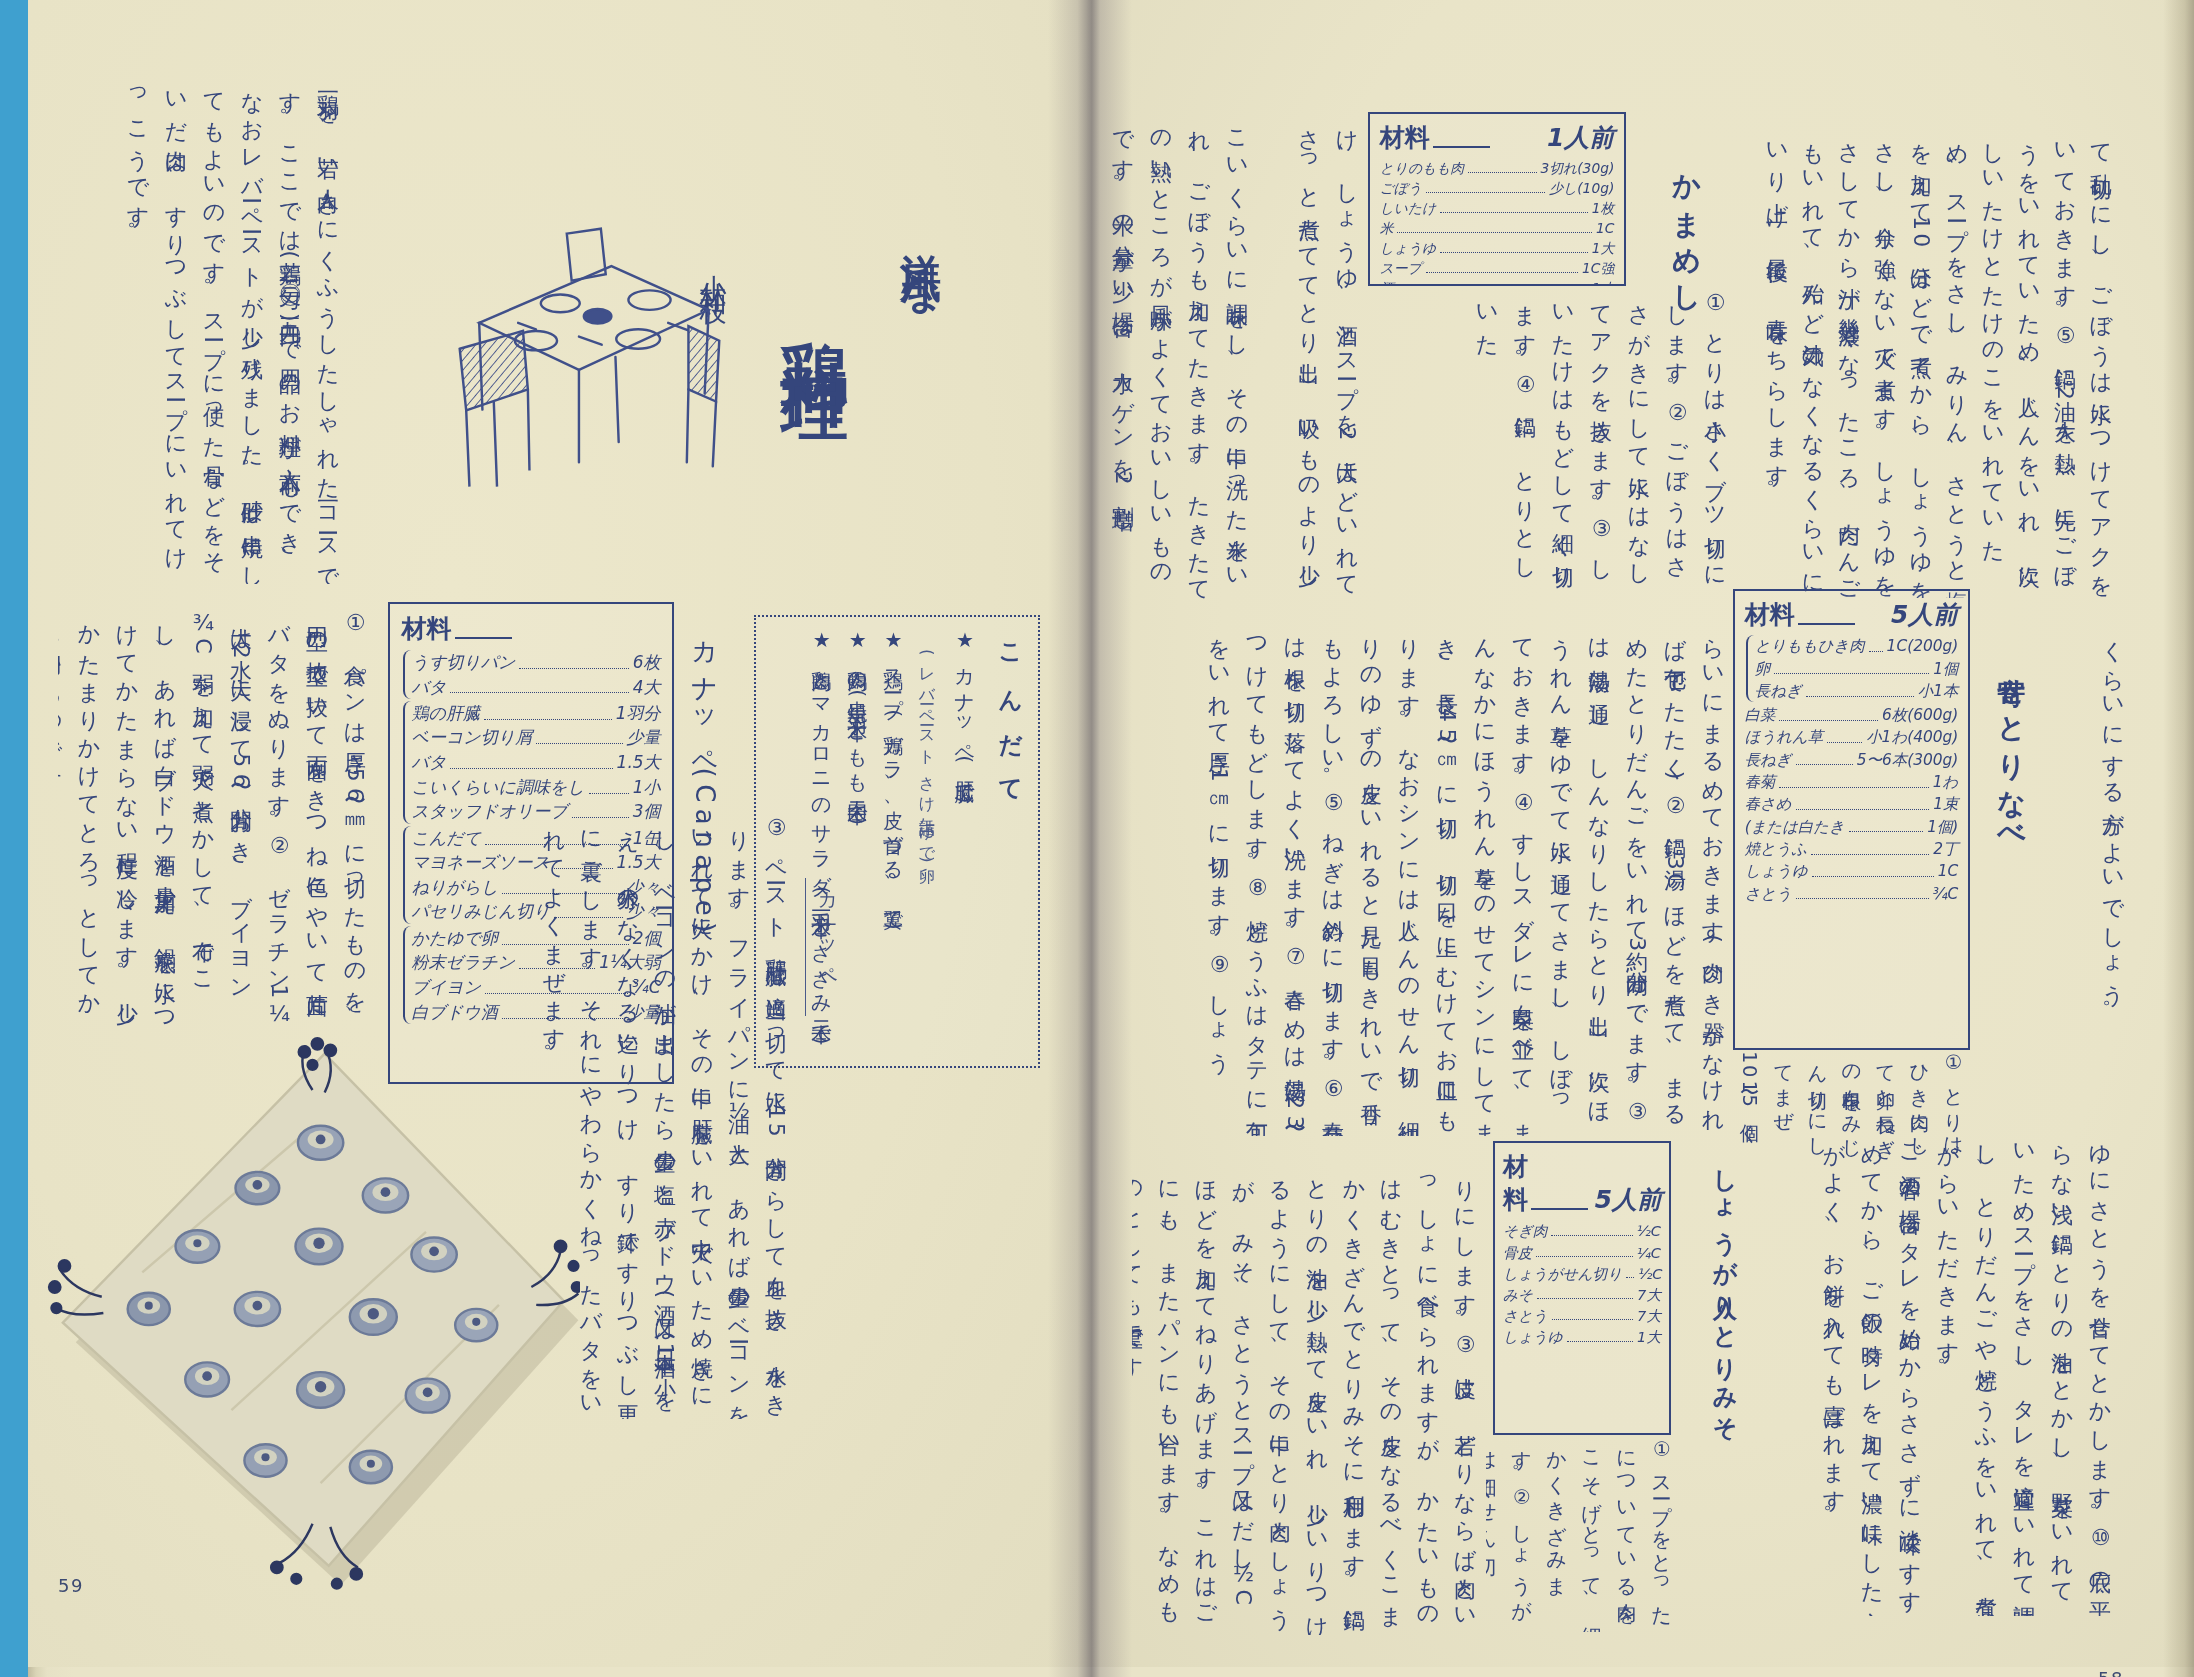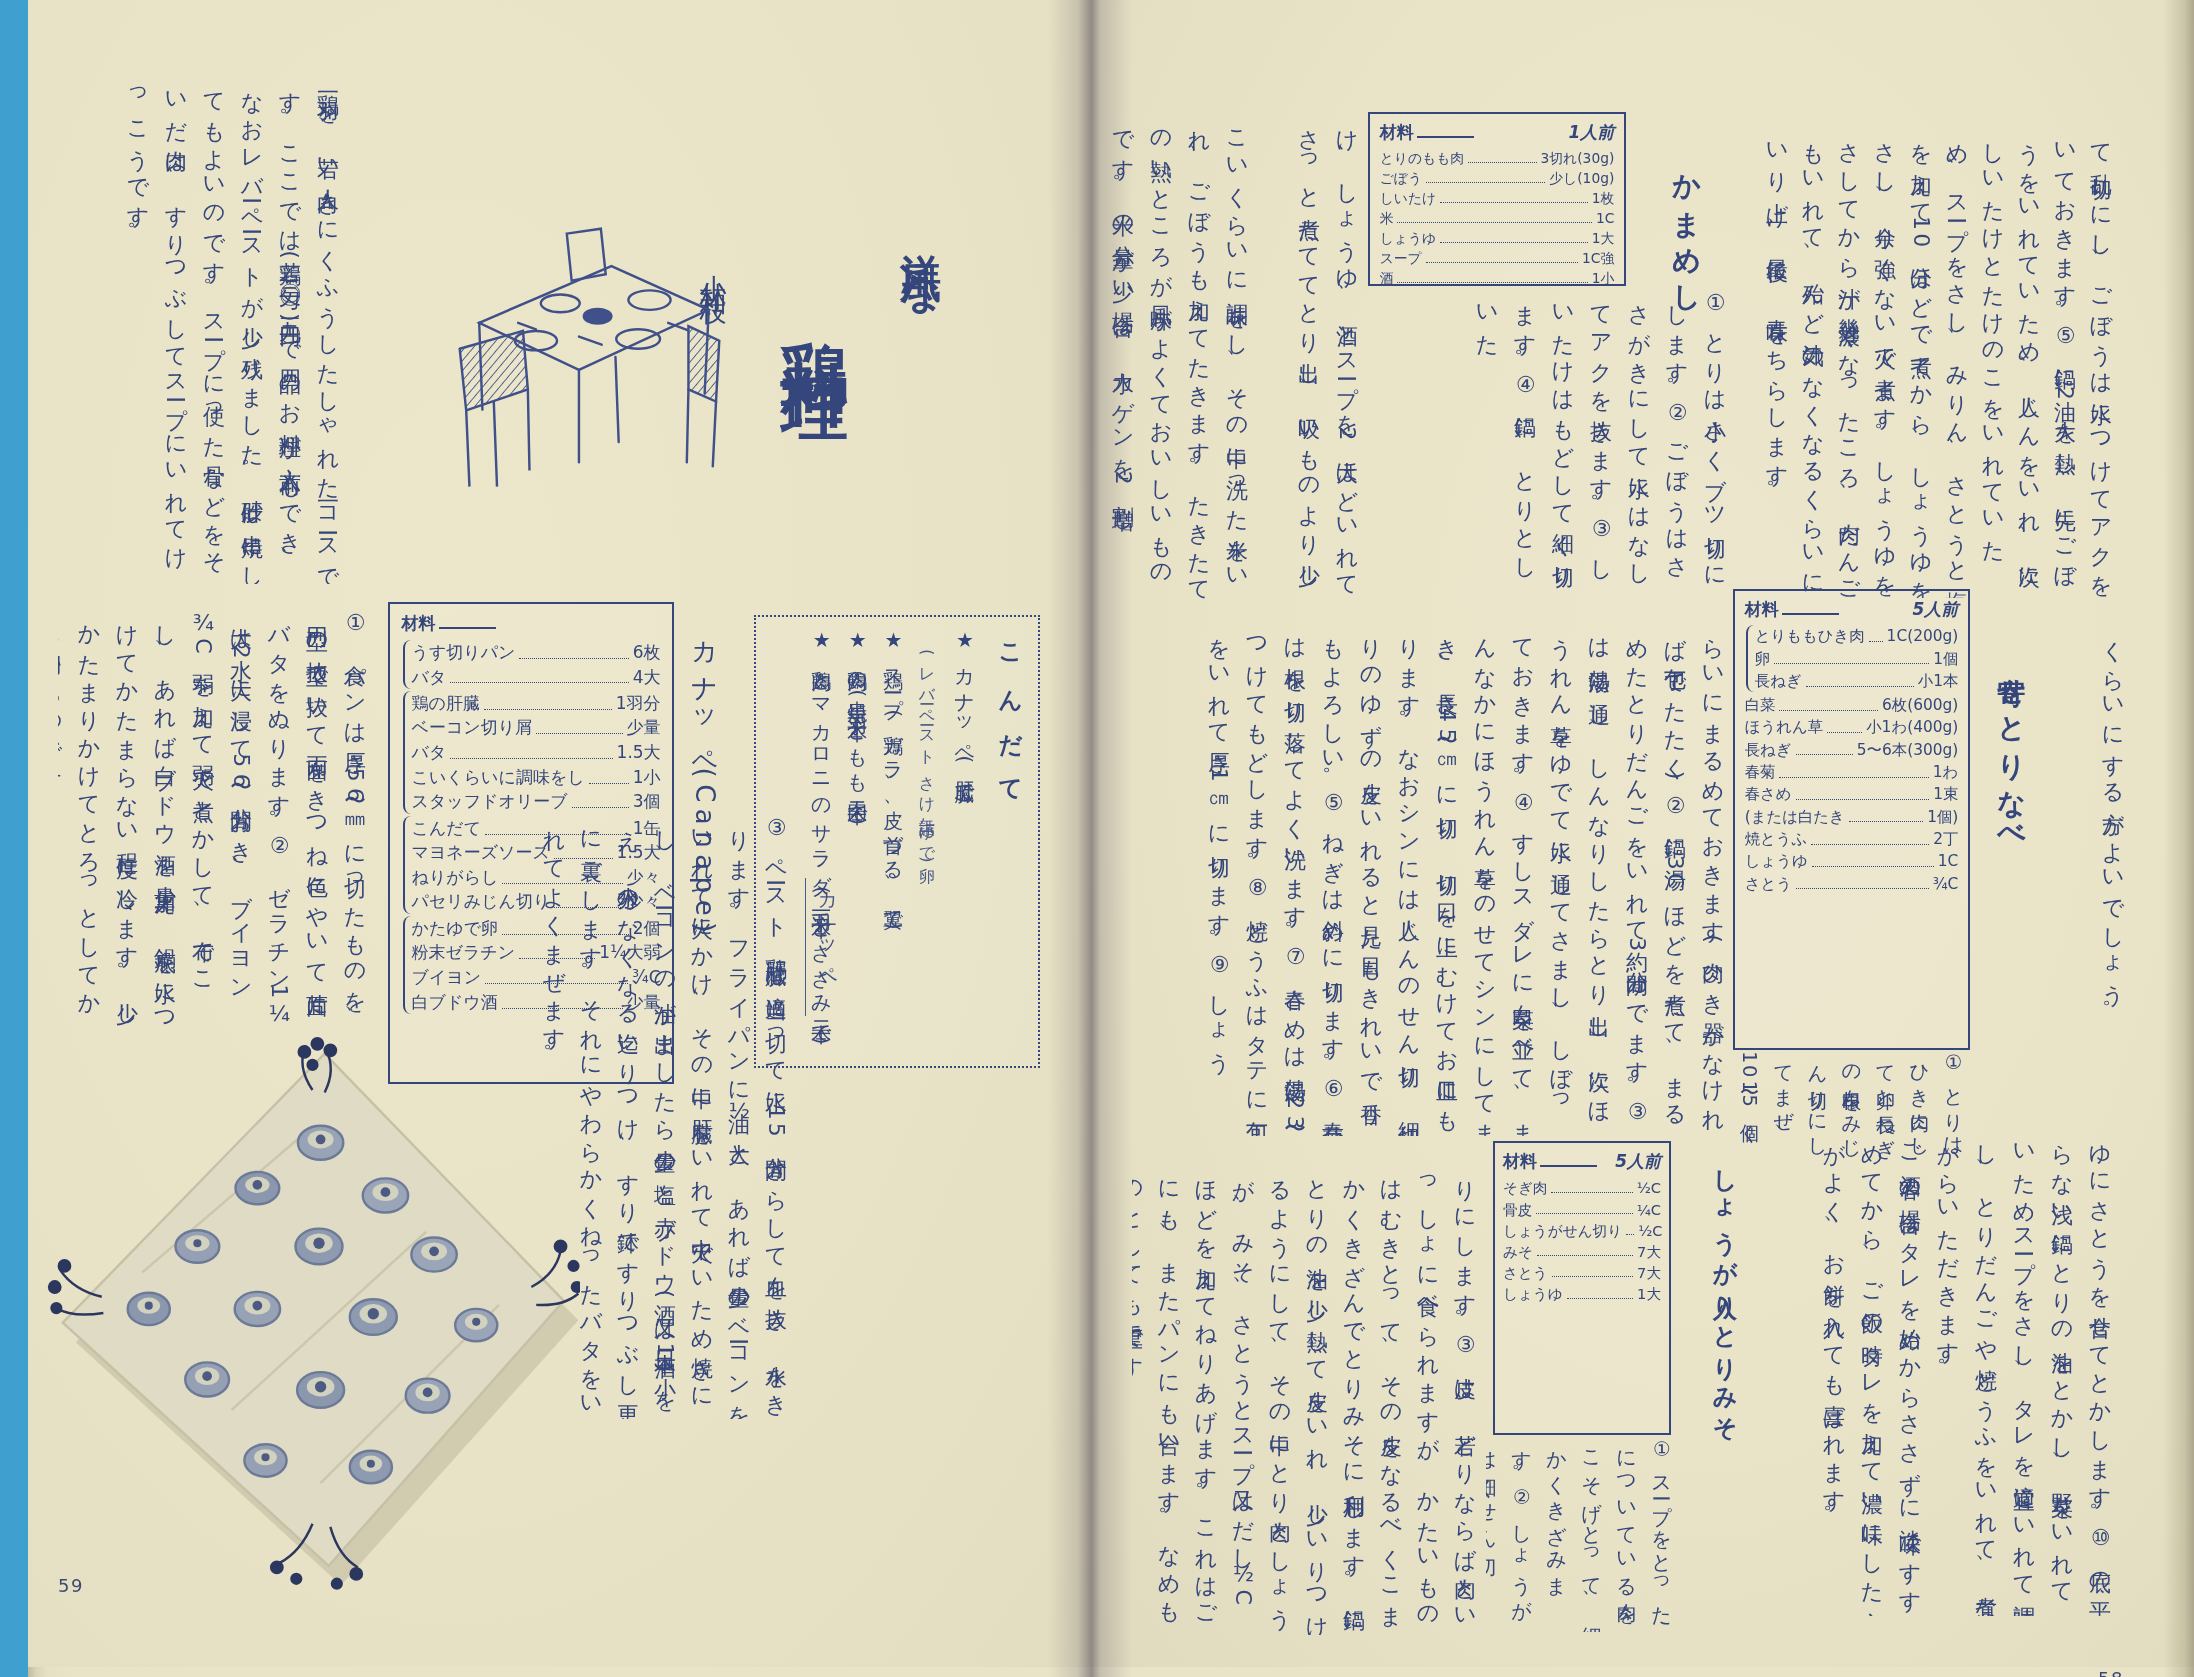--- a/index.html
+++ b/index.html
@@ -21,26 +21,26 @@
   #right-edge{position:absolute;right:0;top:0;bottom:0;width:31px;pointer-events:none;
     background:linear-gradient(90deg,rgba(120,110,80,0),rgba(120,110,80,.25) 70%,rgba(90,80,60,.4));}
   .vtext{position:absolute;writing-mode:vertical-rl;text-orientation:mixed;
     white-space:pre-line;overflow:hidden;color:var(--ink);
     font-size:22px;line-height:38px;letter-spacing:3.2px;}
   .vhead{position:absolute;writing-mode:vertical-rl;color:var(--ink);
     overflow:hidden;font-weight:bold;}
   .box{position:absolute;border:2.4px solid var(--ink);background:rgba(255,255,250,.07);
     padding:8px 11.4px;box-sizing:border-box;overflow:hidden;}
   .box.dotted{border:2.4px dotted var(--ink);}
-  .mat-head{display:flex;align-items:flex-end;font-size:17px;font-weight:bold;margin-bottom:4.9px;}
+  .mat-head{display:flex;align-items:flex-end;font-size:25px;font-weight:bold;margin-bottom:4.9px;}
   .mat-head .dash{flex:0 0 57px;border-bottom:2.4px solid var(--ink);margin:0 6.5px 5.7px 3.2px;}
   .mat-head .serv{margin-left:auto;font-weight:bold;white-space:nowrap;font-style:italic;}
   .ing-group{margin:1.6px 0;}
   .ing-group.brace{border-left:2.4px solid var(--ink);border-radius:8px 0 0 8px;padding-left:6.5px;margin-left:1.6px;}
-  .ing-row{display:flex;align-items:flex-end;line-height:1.45;}
+  .ing-row{display:flex;align-items:flex-end;line-height:1.45;font-style:italic;}
   .ing-row .l{white-space:nowrap;}
   .ing-row .dots{flex:1;min-width:8px;border-bottom:1.6px dotted var(--ink);margin:0 4px 5.7px 4px;}
   .ing-row .v{white-space:nowrap;}
   .menu-wrap{position:absolute;inset:11.4px;writing-mode:vertical-rl;text-orientation:mixed;overflow:hidden;}
   .menu-title{font-size:23.5px;font-weight:bold;letter-spacing:18px;margin-left:14.6px;line-height:32px;}
   .menu-item{font-size:20px;line-height:31px;letter-spacing:2.4px;margin-left:4.9px;}
   .menu-note{font-size:16px;line-height:27.6px;letter-spacing:1.6px;margin:21px 8px 0 4.9px;color:var(--ink-soft);}
   .pagenum{position:absolute;font-size:18px;color:#3c4a72;letter-spacing:1.6px;}
   .caption{border-left:1.6px solid var(--ink-soft);padding-left:3.2px;}
 </style>

